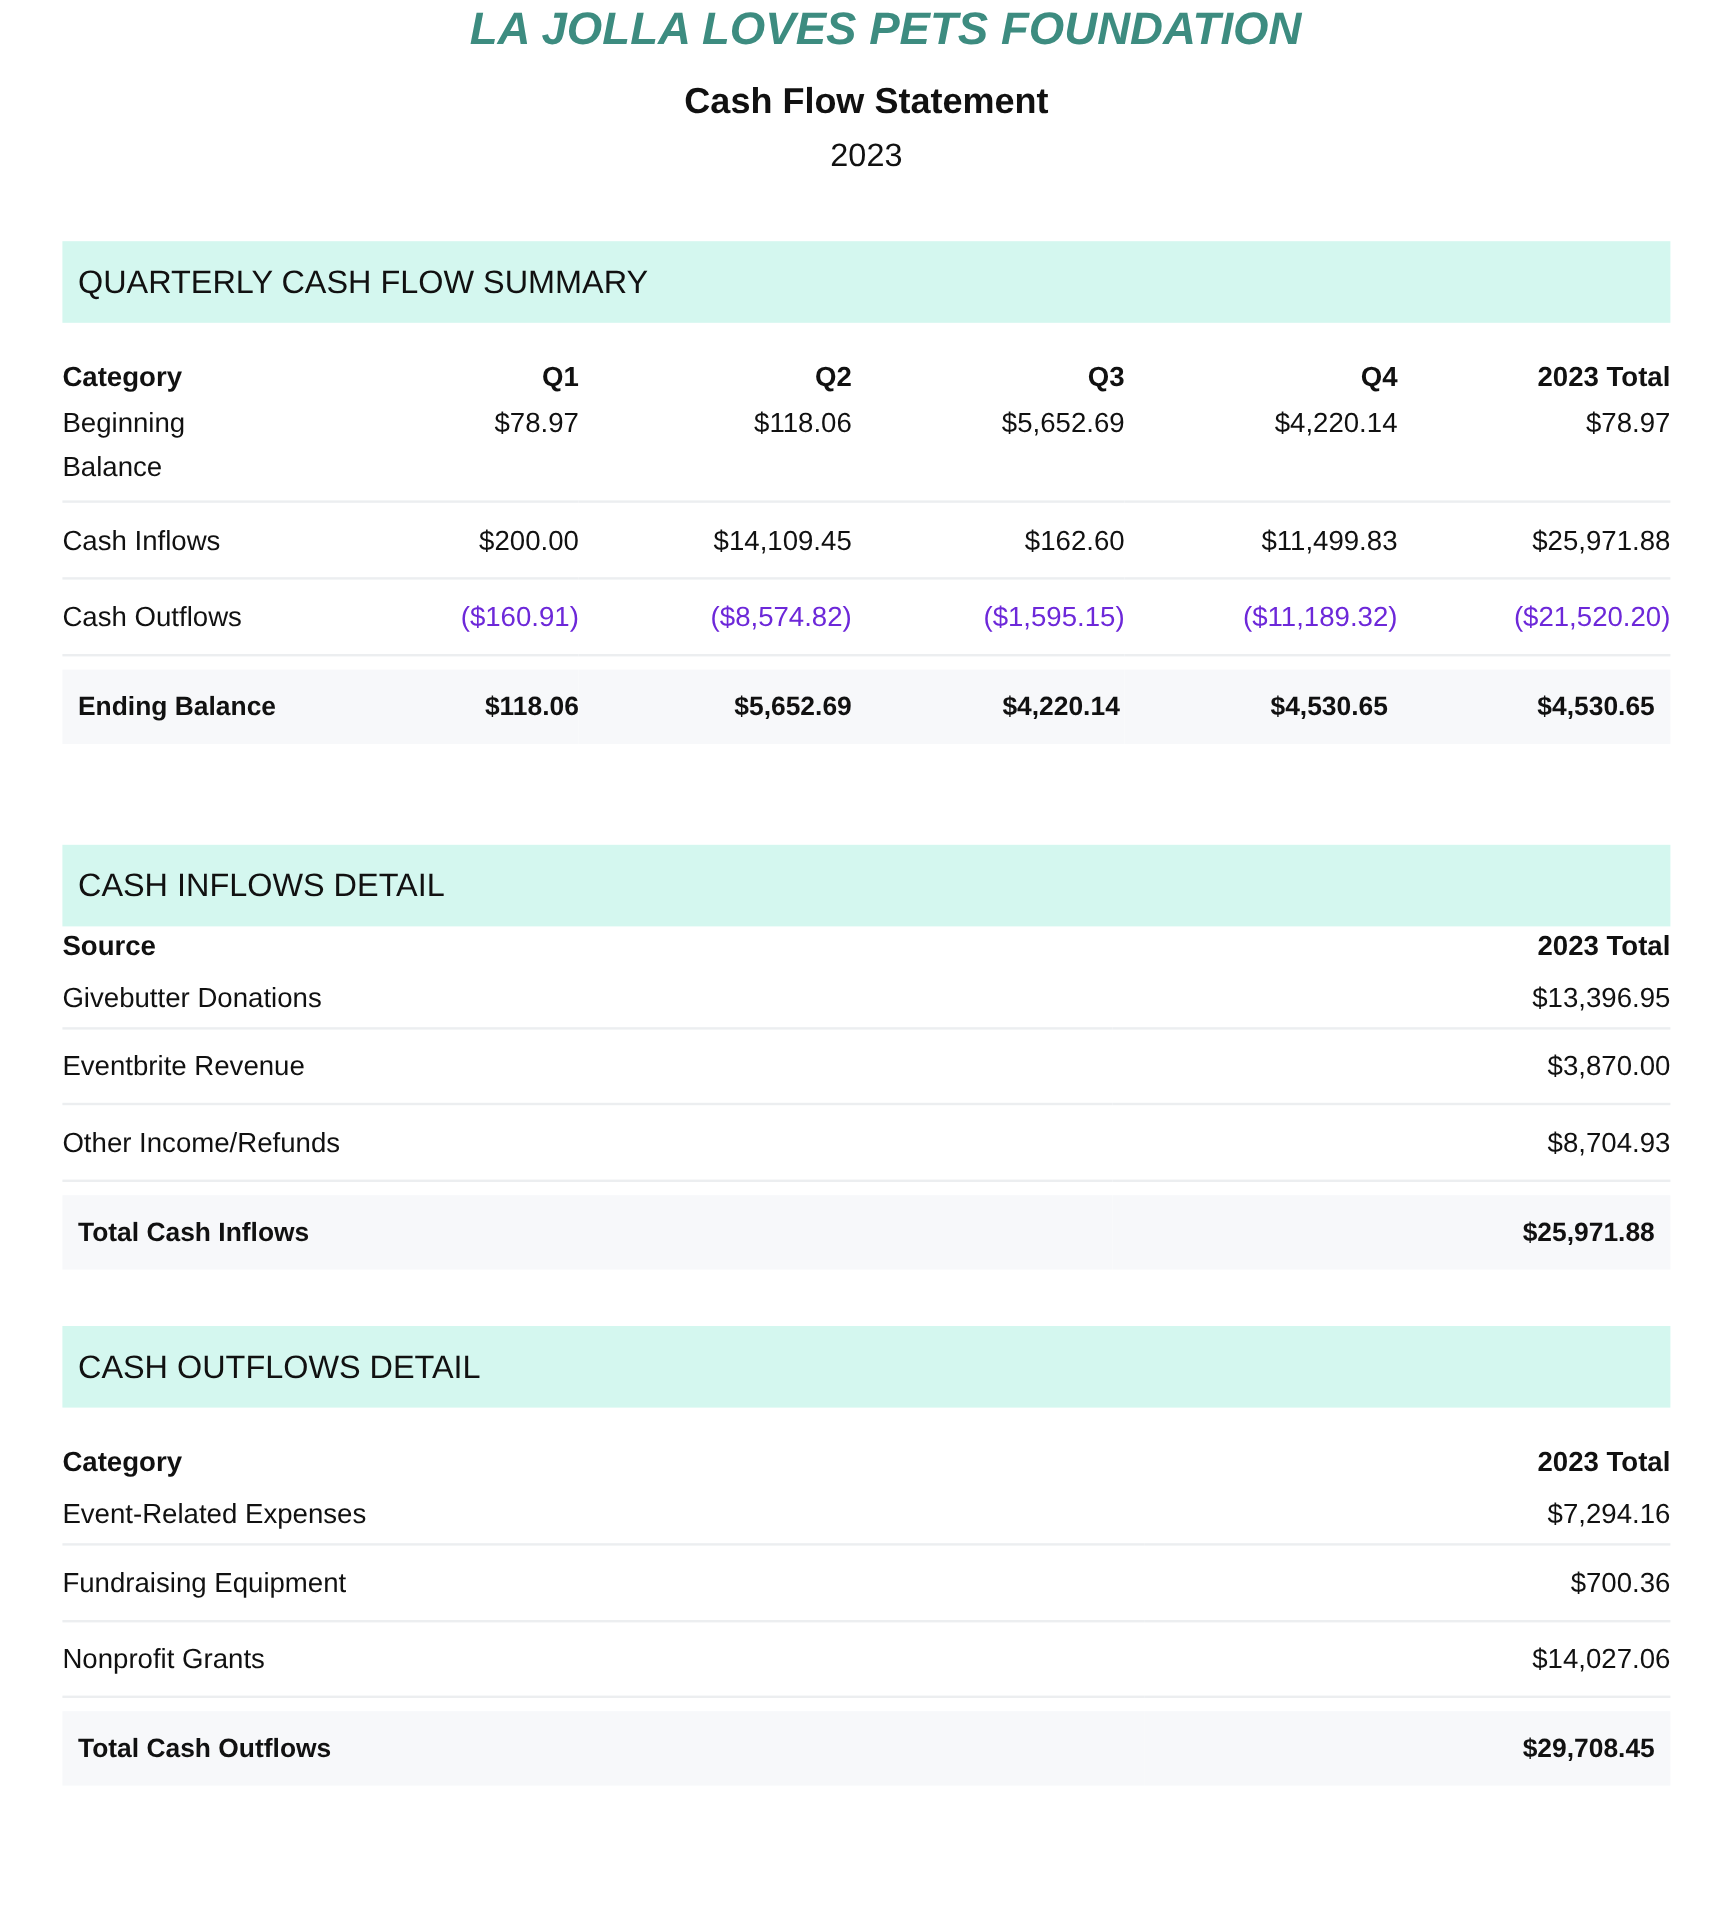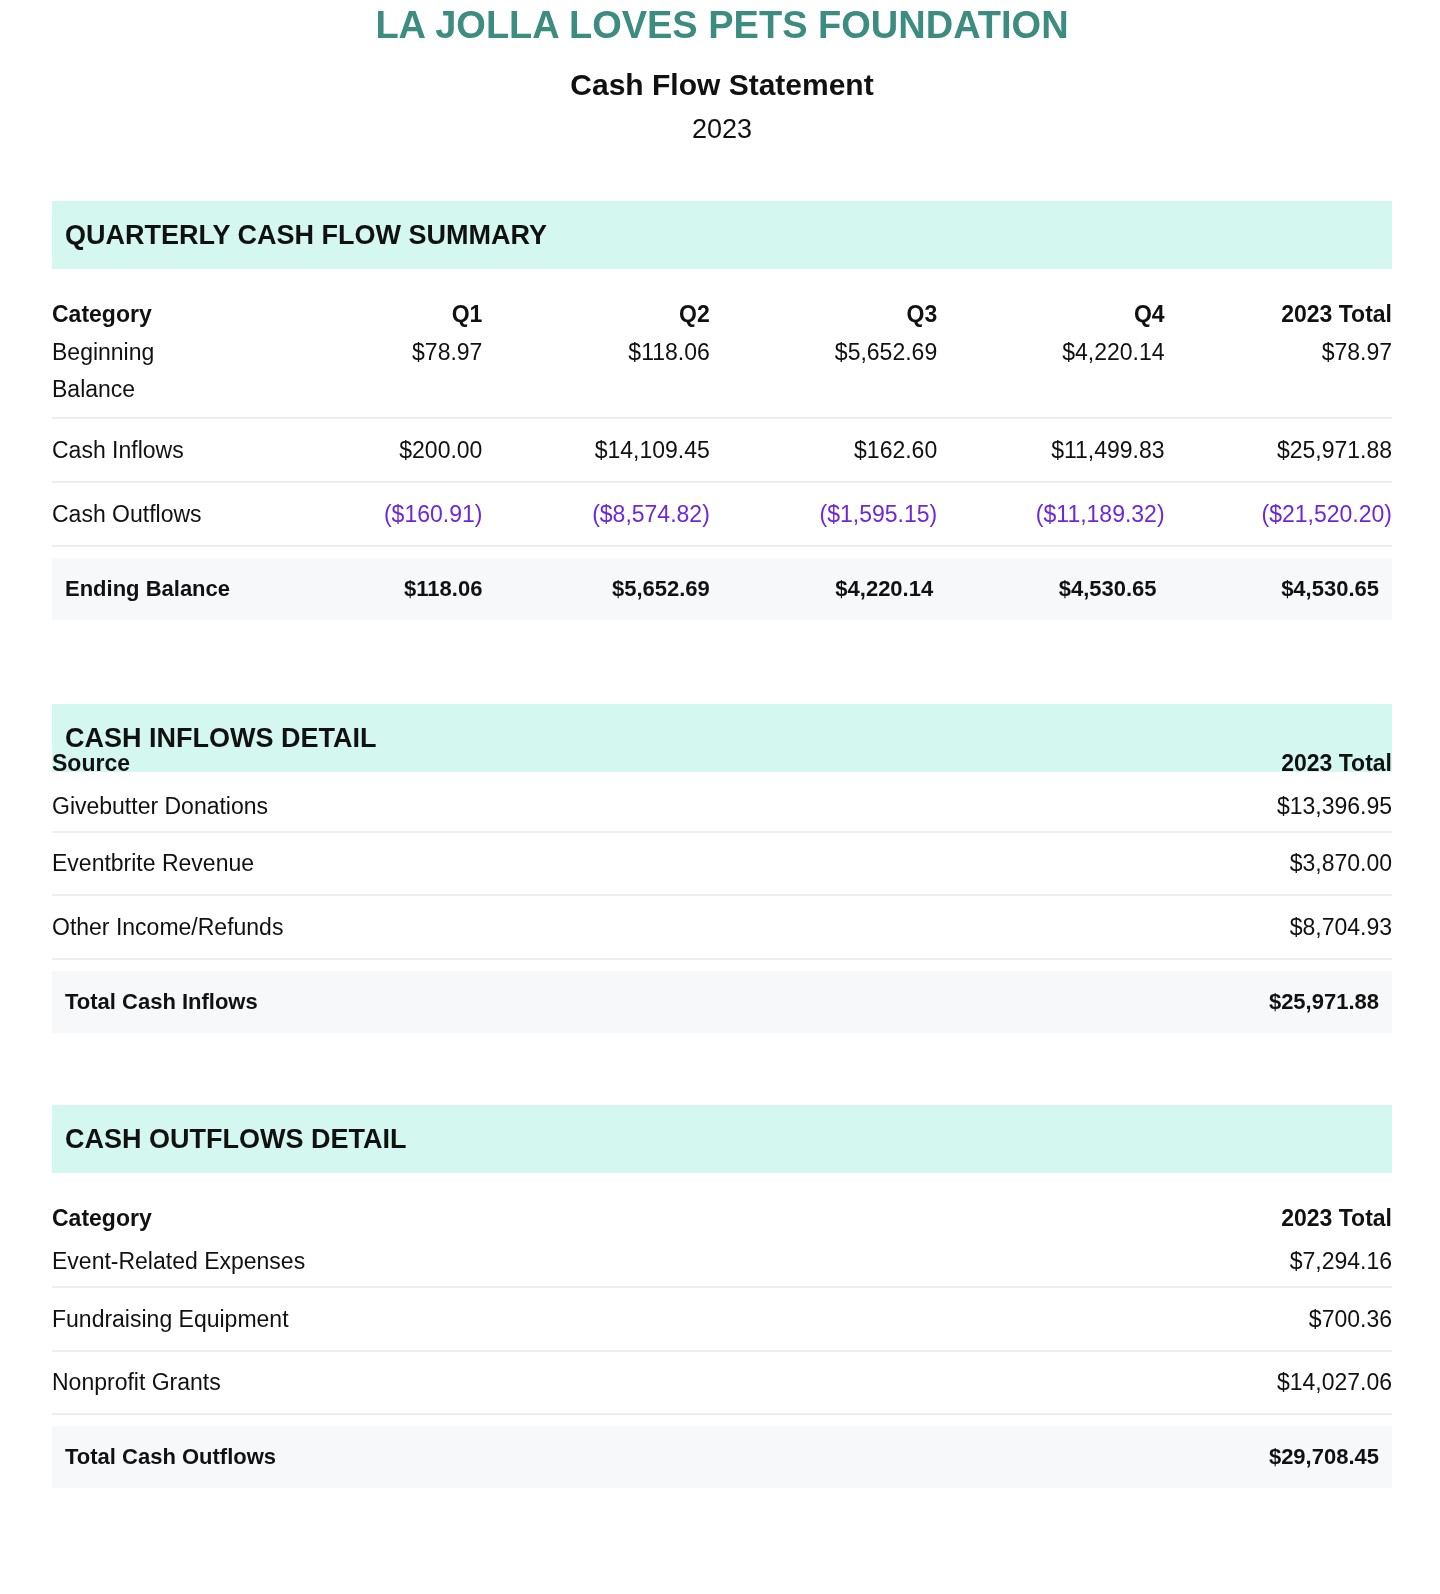--- a/index.html
+++ b/index.html
@@ -7,35 +7,35 @@
   body {
     width: 1440px;
     height: 1594px;
     font-family: "Liberation Sans", "DejaVu Sans", sans-serif;
     color: #111111;
     position: relative;
     overflow: hidden;
   }
   .page { position: absolute; left: 52px; top: 0; width: 1340px; }
   .org-title {
-    position: absolute; left: 0; top: 4px; width: 1340px; text-align: center;
-    font-size: 38px; font-weight: bold; color: #3d8c80; letter-spacing: 0px;
+    position: absolute; left: 16px; top: 4px; width: 1340px; text-align: center;
+    font-size: 38px; font-weight: bold; color: #3d8c80; letter-spacing: 0px; font-style: italic;
   }
   .doc-title {
     position: absolute; left: 0; top: 68px; width: 1340px; text-align: center;
     font-size: 30px; font-weight: bold; color: #111;
   }
   .doc-year {
     position: absolute; left: 0; top: 114px; width: 1340px; text-align: center;
     font-size: 27px; color: #111;
   }
   .section-header {
     position: absolute; left: 0; width: 1340px; height: 68px;
     background: #d4f7ef; padding-left: 13px;
-    font-size: 27px; font-weight: bold; color: #111;
+    font-size: 27px; font-weight: normal; color: #111;
     line-height: 68px;
   }
   table { position: absolute; left: 0; width: 1340px; border-collapse: collapse; }
   th, td { font-size: 23px; }
   th { font-weight: bold; text-align: left; padding: 0; }
   .num { text-align: right; }
   .neg { color: #6d28d9; }
   .row td { border-bottom: 2px solid #eceef0; }
   .total-row td { background: #f7f8fa; font-weight: bold; font-size: 22px; }
   .total-row td.first { padding-left: 13px; }
@@ -102,21 +102,21 @@
         <td class="num" style="padding-right:0;">$118.06</td>
         <td class="num">$5,652.69</td>
         <td class="num" style="padding-right:4px;">$4,220.14</td>
         <td class="num" style="padding-right:8px;">$4,530.65</td>
         <td class="num last">$4,530.65</td>
       </tr>
     </tbody>
   </table>
 
   <div class="section-header" style="top:704px;">CASH INFLOWS DETAIL</div>
-  <table style="top:744px;">
+  <table style="top:769px;">
     <thead>
       <tr style="height:38px;">
         <th>Source</th>
         <th class="num">2023 Total</th>
       </tr>
     </thead>
     <tbody>
       <tr class="row" style="height:50px;">
         <td>Givebutter Donations</td>
         <td class="num">$13,396.95</td>

